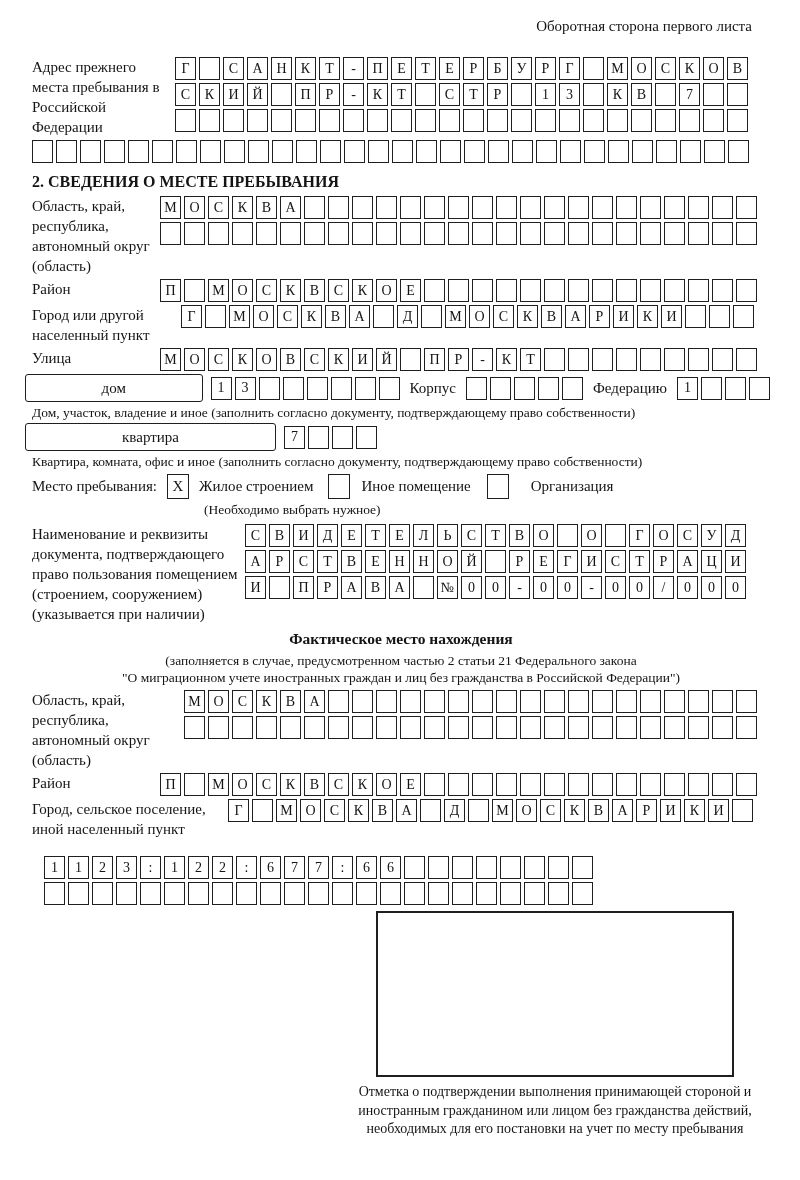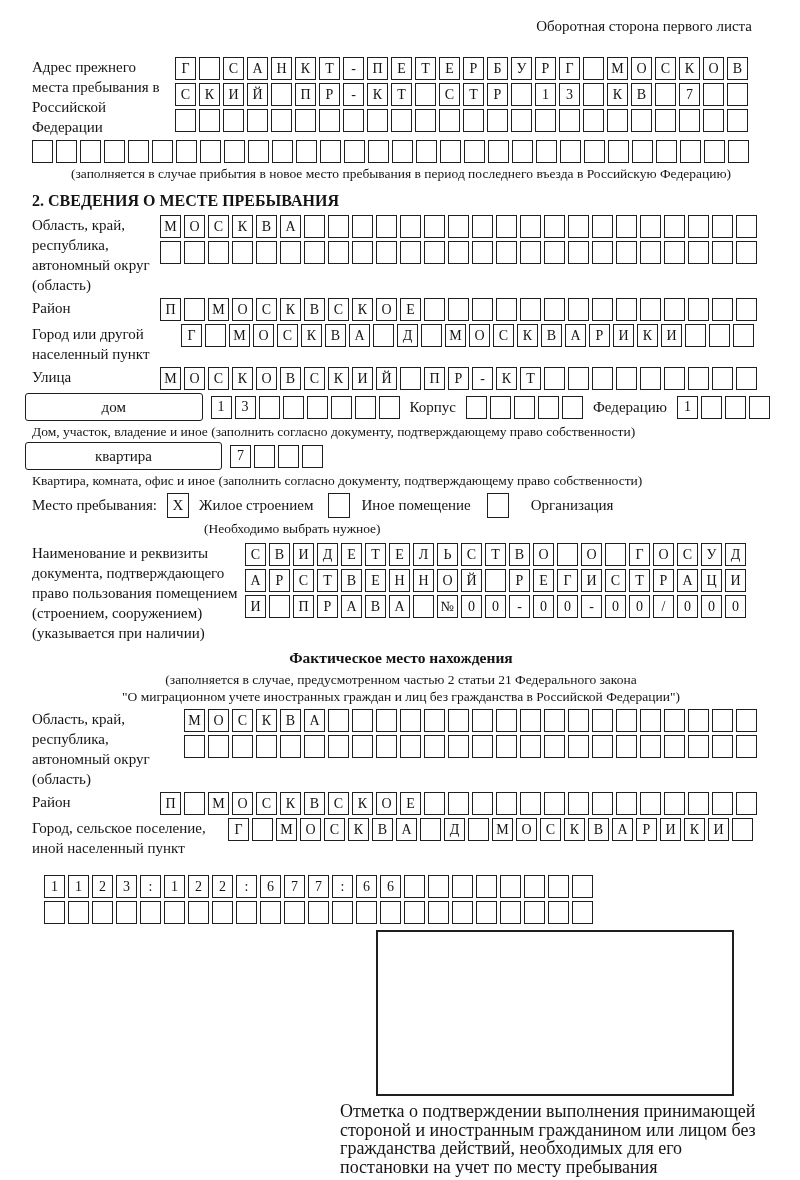--- a/index.html
+++ b/index.html
@@ -21,21 +21,21 @@
   .fact-title{font-size:15.5px;font-weight:bold;text-align:center;margin:6px 0 4px 0;}
   .namebox{box-sizing:border-box;border:1.8px solid #1f1f1f;border-radius:3px;height:28px;
            display:flex;align-items:center;justify-content:center;font-size:15px;background:#fff;}
   .dom-row{display:flex;align-items:center;margin:2px 0 2px -7px;}
   .inline-label{font-size:15px;margin:0 10px;}
   .checkbox{box-sizing:border-box;width:22px;height:25px;border:1.7px solid #1f1f1f;
             display:flex;align-items:center;justify-content:center;font-size:15px;background:#fff;}
   .mesto-row{display:flex;align-items:center;margin:4px 0 2px 0;font-size:15px;}
   .stamp-wrap{margin:6px 0 0 auto;width:430px;}
   .stamp-box{box-sizing:border-box;width:358px;height:166px;border:2px solid #1f1f1f;margin:0 auto 6px auto;background:#fff;}
-  .stamp-note{font-size:18px;line-height:18.5px;text-align:left;}
+  .stamp-note{font-size:14px;line-height:18.5px;text-align:center;}
   .mb2{margin-bottom:2px;} .mb4{margin-bottom:4px;} .mt2{margin-top:2px;}
 </style>
 </head>
 <body>
 
 <div class="page">
 
   <div class="side-note">Оборотная сторона первого листа</div>
 
   <div class="frow">
@@ -146,21 +146,20 @@
       <span class="cell"></span>
       <span class="cell"></span>
       <span class="cell"></span>
       <span class="cell"></span>
       <span class="cell"></span>
       <span class="cell"></span>
       <span class="cell"></span>
       <span class="cell"></span>
       <span class="cell"></span>
     </div>
-  <div class="caption center mb2">(заполняется в случае прибытия в новое место пребывания в период последнего въезда в Российскую Федерацию)</div>
 
   <div class="sec-title">2. СВЕДЕНИЯ О МЕСТЕ ПРЕБЫВАНИЯ</div>
 
   <div class="frow">
     <div class="flabel w128">Область, край, республика, автономный округ (область)</div>
     <div class="gcol">
       <div class="cells">
           <span class="cell">М</span>
           <span class="cell">О</span>
           <span class="cell">С</span>
@@ -333,21 +332,21 @@
     <div class="cells">
         <span class="cell">1</span>
         <span class="cell"></span>
         <span class="cell"></span>
         <span class="cell"></span>
       </div>
   </div>
   <div class="caption mb2">Дом, участок, владение и иное (заполнить согласно документу, подтверждающему право собственности)</div>
 
   <div class="dom-row">
-    <div class="namebox" style="width:197px;">квартира</div>
+    <div class="namebox" style="width:251px;">квартира</div>
     <div class="cells ml8">
         <span class="cell">7</span>
         <span class="cell"></span>
         <span class="cell"></span>
         <span class="cell"></span>
       </div>
   </div>
   <div class="caption mb2">Квартира, комната, офис и иное (заполнить согласно документу, подтверждающему право собственности)</div>
 
   <div class="mesto-row">

